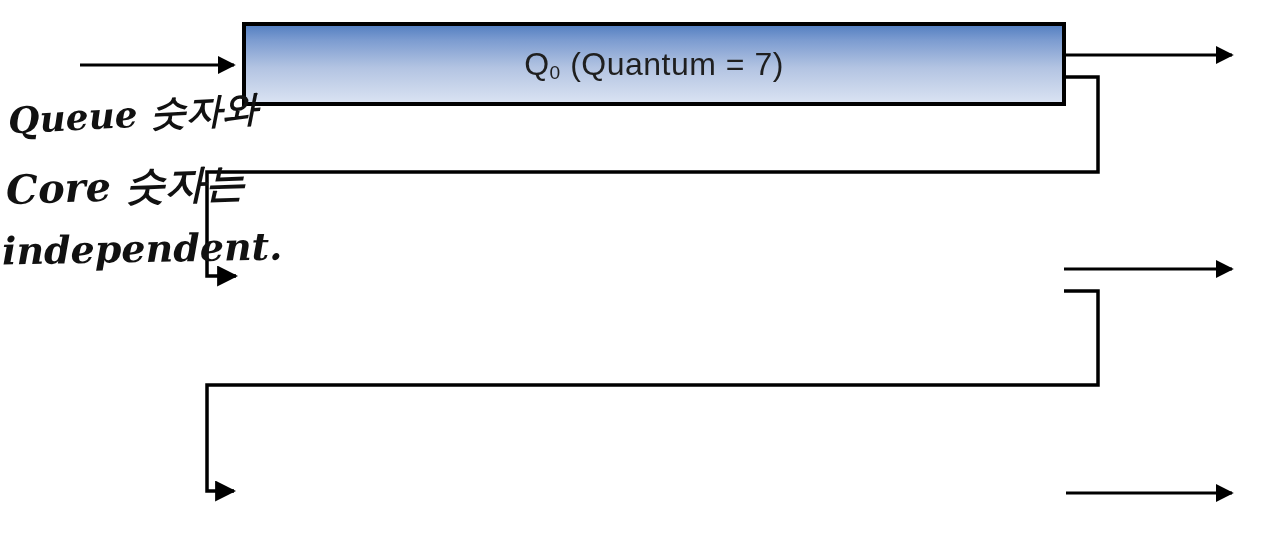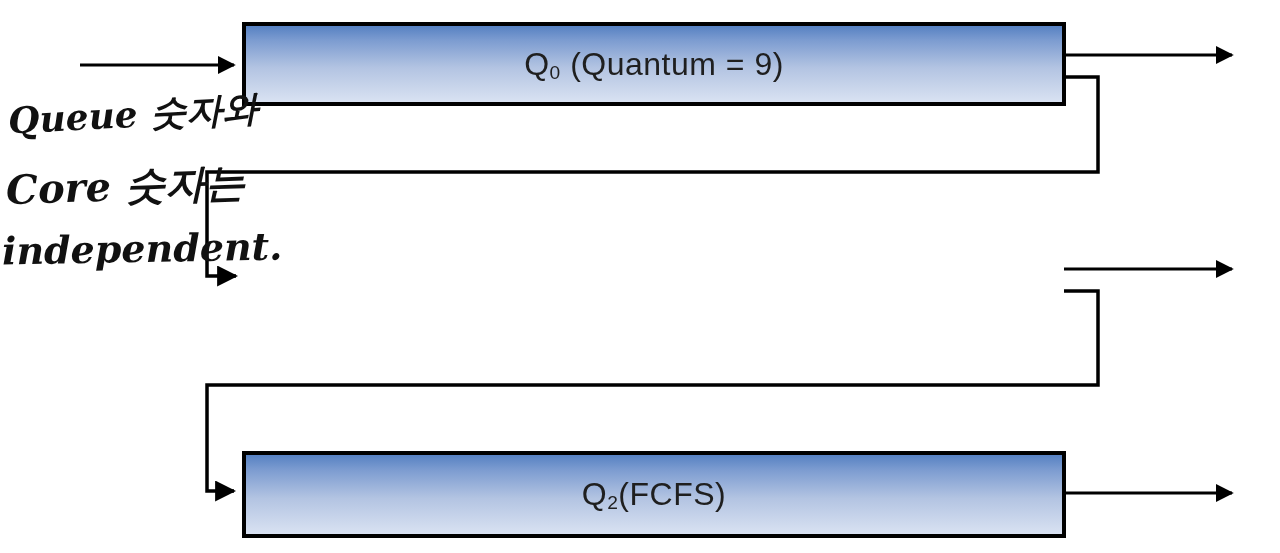--- a/index.html
+++ b/index.html
@@ -81,25 +81,22 @@
     <path d="M 1064 77 L 1098 77 L 1098 172 L 207 172 L 207 276 L 236 276" fill="none" stroke="#000000" stroke-width="3.5" marker-end="url(#arrowhead)"></path>
 
     <path d="M 1064 269 L 1232 269" fill="none" stroke="#000000" stroke-width="3" marker-end="url(#arrowhead)"></path>
 
     <path d="M 1064 291 L 1098 291 L 1098 385 L 207 385 L 207 491 L 234 491" fill="none" stroke="#000000" stroke-width="3.5" marker-end="url(#arrowhead)"></path>
 
     <path d="M 1066 493 L 1232 493" fill="none" stroke="#000000" stroke-width="3" marker-end="url(#arrowhead)"></path>
   </svg>
 
   <div class="queue-box q0">
-    <div class="queue-label"><span>Q</span><span class="q-sub">0</span><span> (Quantum = 9)</span></div>
+    <div class="queue-label"><span>Q</span><span class="q-sub">0</span><span> (Quantum = 7)</span></div>
   </div>
 
 
-  <div class="queue-box q2">
-    <div class="queue-label"><span>Q</span><span class="q-sub">2</span><span>(FCFS)</span></div>
-  </div>
 
   <div class="annotation line-1">Queue 숫자와</div>
   <div class="annotation line-2">Core 숫자는</div>
   <div class="annotation line-3">independent.</div>
 
 </div>
 
 </body></html>

